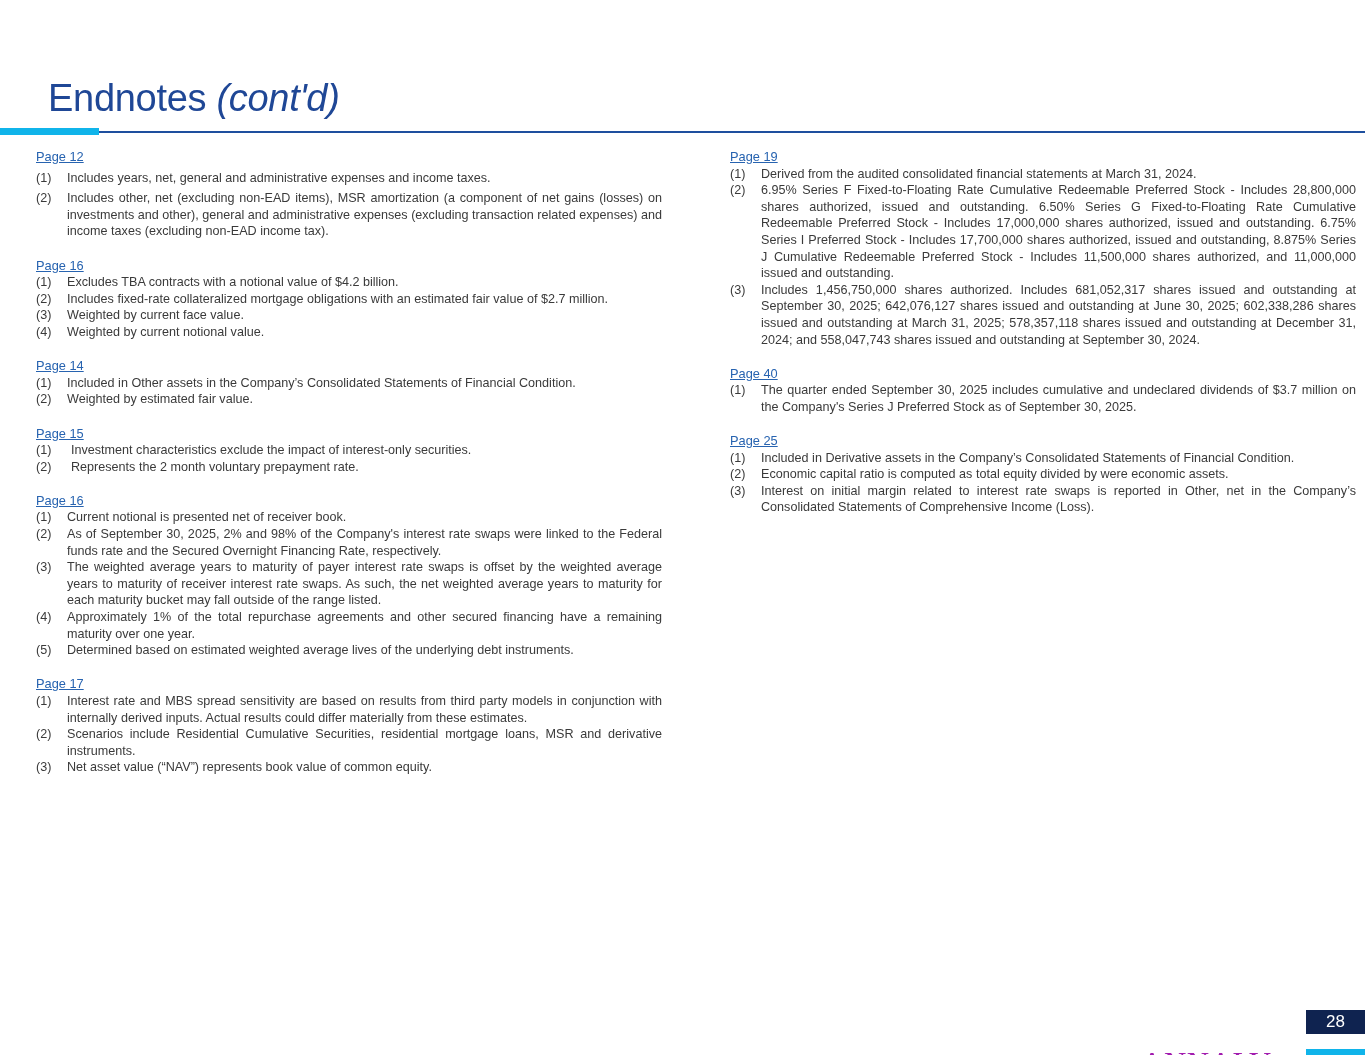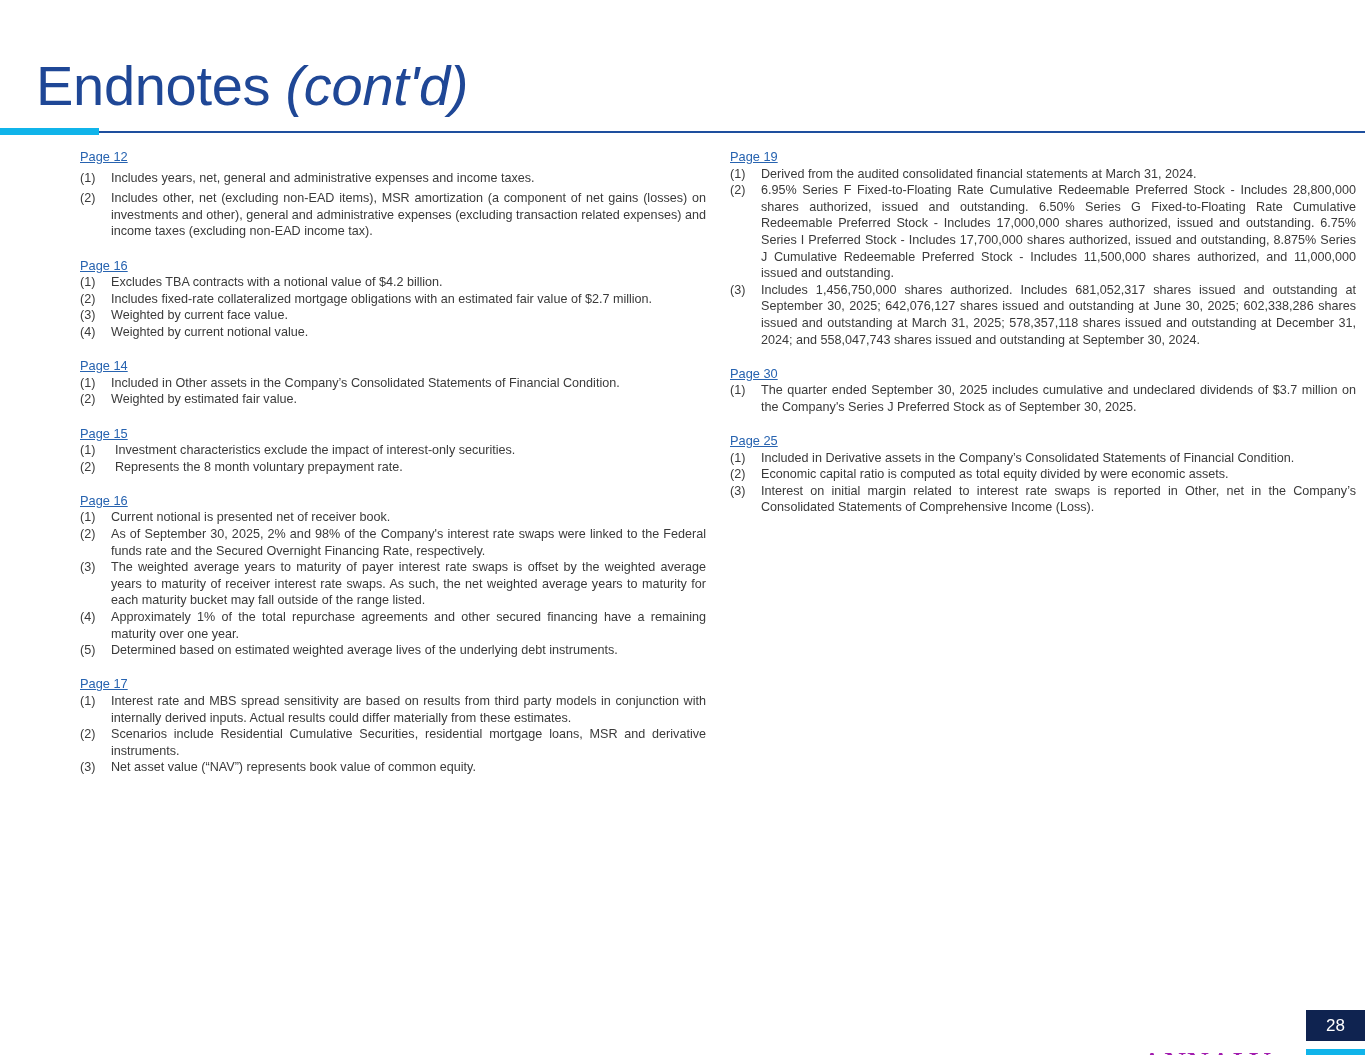--- a/index.html
+++ b/index.html
@@ -4,53 +4,53 @@
 <style>
   html, body { margin: 0; padding: 0; }
   body {
     width: 1365px; height: 1055px; position: relative; overflow: hidden;
     background: #ffffff;
     font-family: "Liberation Sans", "DejaVu Sans", sans-serif;
     color: #3a3a3a;
   }
   .title {
     position: absolute; left: 36px; top: 60px;
-    font-size: 56px; color: #1f4796; font-weight: normal; letter-spacing: -0.3px;
-    margin: 0; line-height: 52px;
+    font-size: 38px; color: #1f4796; font-weight: normal; letter-spacing: -0.3px;
+    margin: 12px; line-height: 52px;
   }
   .title .ital { font-style: italic; }
   .rule-accent {
     position: absolute; left: 0; top: 128px; width: 99px; height: 7px;
     background: #10b4ea;
   }
   .rule-line {
     position: absolute; left: 99px; top: 131px; right: 0; height: 2px;
     background: #1e4f9e;
   }
   .col { position: absolute; top: 148px; font-size: 12.6px; line-height: 16.6px; }
-  .col-left { left: 36px; width: 626px; margin-left: 44px; }
+  .col-left { left: 36px; width: 626px; }
   .col-right { left: 730px; width: 626px; }
   .section { margin-bottom: 16.6px; }
   .page-link {
     color: #2763b0; text-decoration: underline; display: inline-block;
     font-size: 12.8px; line-height: 17px; cursor: pointer;
   }
   .note { display: flex; text-align: justify; }
   .note .num { flex: 0 0 31px; }
   .note .num.wide { flex: 0 0 35px; }
   .note .txt { flex: 1; }
   .note.spaced { margin-top: 4px; }
   .logo {
     position: absolute; left: 1141px; top: 1006px;
     font-family: "Liberation Serif", "DejaVu Serif", serif;
     font-size: 31px; letter-spacing: 0.5px; color: #a21caf; line-height: 36px; margin-top: 40px;
   }
   .logo sup { font-size: 7px; vertical-align: top; position: relative; top: 2px; margin-left: 1px; }
   .page-box {
-    position: absolute; left: 1306px; top: 1010px; width: 59px; height: 31px;
+    position: absolute; left: 1306px; top: 1010px; width: 59px; height: 24px;
     background: #0f2350; color: #ffffff; font-size: 17px;
     display: flex; align-items: center; justify-content: center;
   }
   .page-strip {
     position: absolute; left: 1306px; top: 1049px; width: 59px; height: 6px;
     background: #10b4ea;
   }
 </style>
 </head>
 <body>
@@ -106,21 +106,21 @@
   </div>
 
   <div class="section">
     <a class="page-link">Page 15</a>
     <div class="note">
         <span class="num wide">(1)</span>
         <span class="txt">Investment characteristics exclude the impact of interest-only securities.</span>
       </div>
     <div class="note">
         <span class="num wide">(2)</span>
-        <span class="txt">Represents the 8 month voluntary prepayment rate.</span>
+        <span class="txt">Represents the 2 month voluntary prepayment rate.</span>
       </div>
   </div>
 
   <div class="section">
     <a class="page-link">Page 16</a>
     <div class="note">
         <span class="num">(1)</span>
         <span class="txt">Current notional is presented net of receiver book.</span>
       </div>
     <div class="note">
@@ -170,21 +170,21 @@
         <span class="num">(2)</span>
         <span class="txt">6.95% Series F Fixed-to-Floating Rate Cumulative Redeemable Preferred Stock - Includes 28,800,000 shares authorized, issued and outstanding. 6.50% Series G Fixed-to-Floating Rate Cumulative Redeemable Preferred Stock - Includes 17,000,000 shares authorized, issued and outstanding. 6.75% Series I Preferred Stock - Includes 17,700,000 shares authorized, issued and outstanding, 8.875% Series J Cumulative Redeemable Preferred Stock - Includes 11,500,000 shares authorized, and 11,000,000 issued and outstanding.</span>
       </div>
     <div class="note">
         <span class="num">(3)</span>
         <span class="txt">Includes 1,456,750,000 shares authorized. Includes 681,052,317 shares issued and outstanding at September 30, 2025; 642,076,127 shares issued and outstanding at June 30, 2025; 602,338,286 shares issued and outstanding at March 31, 2025; 578,357,118 shares issued and outstanding at December 31, 2024; and 558,047,743 shares issued and outstanding at September 30, 2024.</span>
       </div>
   </div>
 
   <div class="section">
-    <a class="page-link">Page 30</a>
+    <a class="page-link">Page 40</a>
     <div class="note">
         <span class="num">(1)</span>
         <span class="txt">The quarter ended September 30, 2025 includes cumulative and undeclared dividends of $3.7 million on the Company's Series J Preferred Stock as of September 30, 2025.</span>
       </div>
   </div>
 
   <div class="section">
     <a class="page-link">Page 25</a>
     <div class="note">
         <span class="num">(1)</span>

